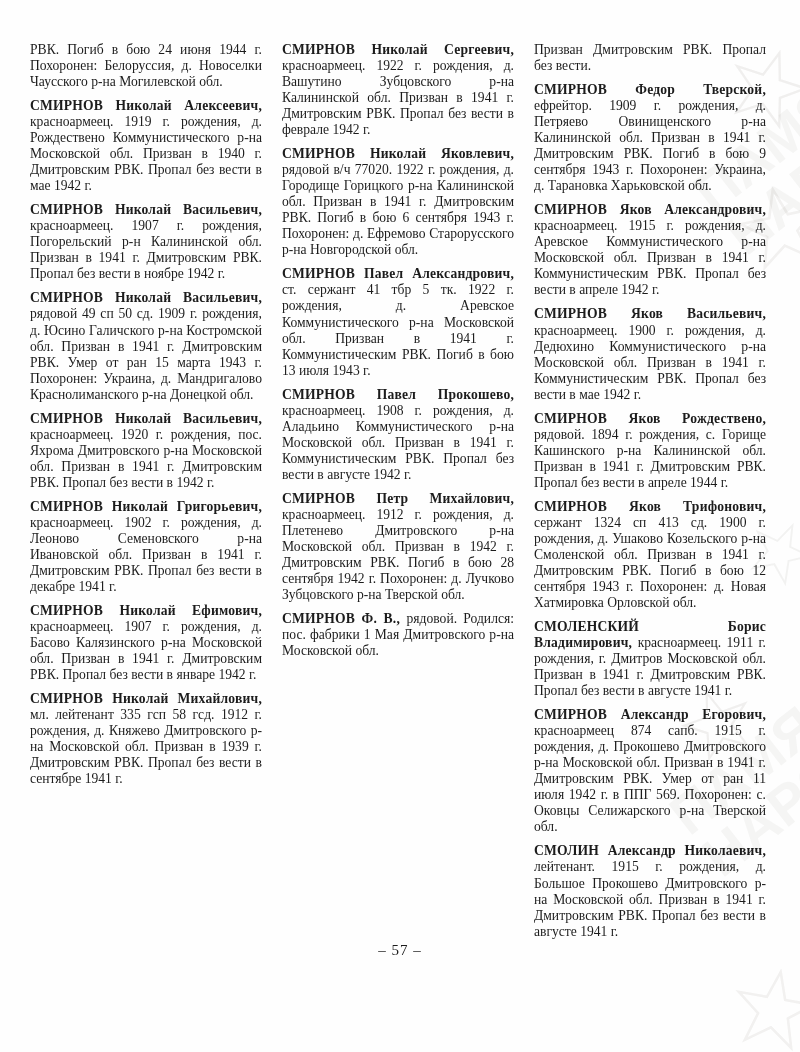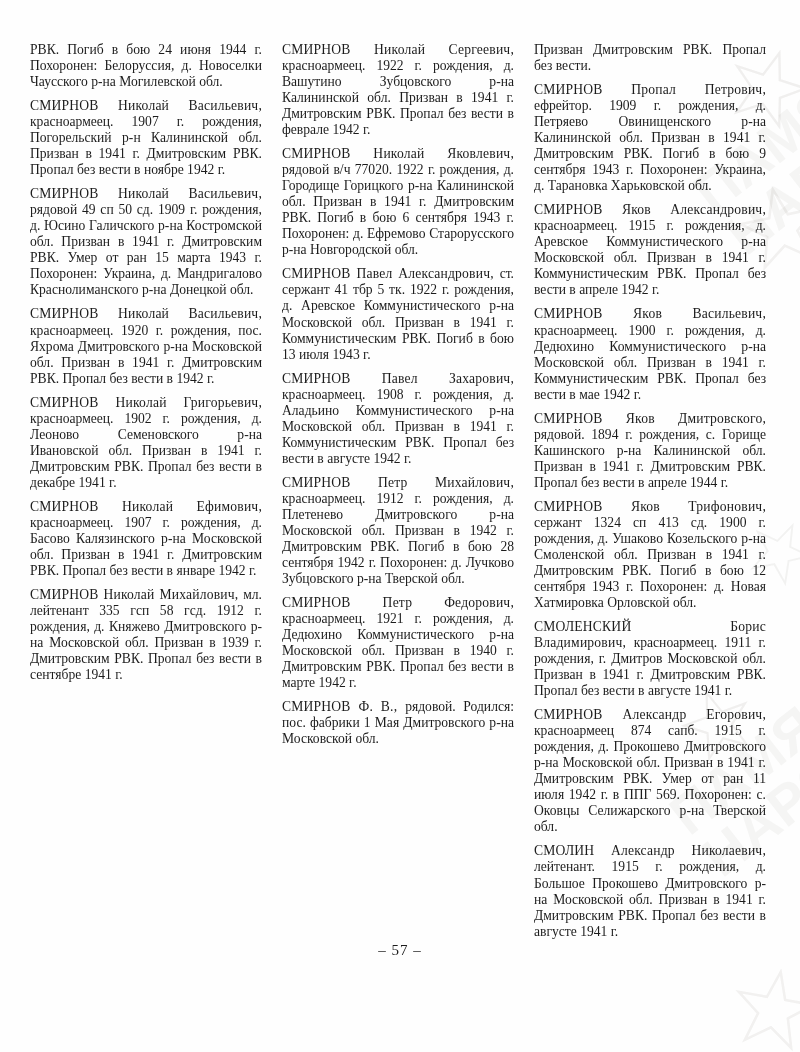--- a/index.html
+++ b/index.html
@@ -28,21 +28,21 @@
     min-width: 0;
   }
   p.entry {
     margin: 0 0 8px 0;
     font-size: 13.6px;
     line-height: 1.18;
     text-align: justify;
     text-justify: inter-word;
   }
   p.entry b.entry-name {
-    font-weight: normal;
+    font-weight: bold;
     letter-spacing: 0.2px;
   }
   .page-number {
     position: absolute;
     left: 0;
     top: 942px;
     width: 100%;
     text-align: center;
     font-size: 15px;
     letter-spacing: 1px;
@@ -110,42 +110,42 @@
       <svg width="84" height="84" viewBox="0 0 100 100" style="transform: rotate(10deg);">
         <polygon points="50,4 61,36 95,36 68,57 78,91 50,71 22,91 32,57 5,36 39,36" fill="none" stroke="rgba(95,85,75,0.09)" stroke-width="3"></polygon>
       </svg>
     </span>
   </div>
 
   <div class="content-layer">
     <div class="columns">
       <div class="column">
           <p class="entry">РВК. Погиб в бою 24 июня 1944 г. Похоронен: Белоруссия, д. Новоселки Чаусского р-на Могилевской обл.</p>
+          <p class="entry"><b class="entry-name">СМИРНОВ Николай Алексеевич, </b>красноармеец. 1919 г. рождения, д. Рождествено Коммунистического р-на Московской обл. Призван в 1940 г. Дмитровским РВК. Пропал без вести в мае 1942 г.</p>
           <p class="entry"><b class="entry-name">СМИРНОВ Николай Васильевич, </b>красноармеец. 1907 г. рождения, Погорельский р-н Калининской обл. Призван в 1941 г. Дмитровским РВК. Пропал без вести в ноябре 1942 г.</p>
           <p class="entry"><b class="entry-name">СМИРНОВ Николай Васильевич, </b>рядовой 49 сп 50 сд. 1909 г. рождения, д. Юсино Галичского р-на Костромской обл. Призван в 1941 г. Дмитровским РВК. Умер от ран 15 марта 1943 г. Похоронен: Украина, д. Мандригалово Краснолиманского р-на Донецкой обл.</p>
           <p class="entry"><b class="entry-name">СМИРНОВ Николай Васильевич, </b>красноармеец. 1920 г. рождения, пос. Яхрома Дмитровского р-на Московской обл. Призван в 1941 г. Дмитровским РВК. Пропал без вести в 1942 г.</p>
           <p class="entry"><b class="entry-name">СМИРНОВ Николай Григорьевич, </b>красноармеец. 1902 г. рождения, д. Леоново Семеновского р-на Ивановской обл. Призван в 1941 г. Дмитровским РВК. Пропал без вести в декабре 1941 г.</p>
           <p class="entry"><b class="entry-name">СМИРНОВ Николай Ефимович, </b>красноармеец. 1907 г. рождения, д. Басово Калязинского р-на Московской обл. Призван в 1941 г. Дмитровским РВК. Пропал без вести в январе 1942 г.</p>
           <p class="entry"><b class="entry-name">СМИРНОВ Николай Михайлович, </b>мл. лейтенант 335 гсп 58 гсд. 1912 г. рождения, д. Княжево Дмитровского р-на Московской обл. Призван в 1939 г. Дмитровским РВК. Пропал без вести в сентябре 1941 г.</p>
         </div>
       <div class="column">
           <p class="entry"><b class="entry-name">СМИРНОВ Николай Сергеевич, </b>красноармеец. 1922 г. рождения, д. Вашутино Зубцовского р-на Калининской обл. Призван в 1941 г. Дмитровским РВК. Пропал без вести в феврале 1942 г.</p>
           <p class="entry"><b class="entry-name">СМИРНОВ Николай Яковлевич, </b>рядовой в/ч 77020. 1922 г. рождения, д. Городище Горицкого р-на Калининской обл. Призван в 1941 г. Дмитровским РВК. Погиб в бою 6 сентября 1943 г. Похоронен: д. Ефремово Старорусского р-на Новгородской обл.</p>
           <p class="entry"><b class="entry-name">СМИРНОВ Павел Александрович, </b>ст. сержант 41 тбр 5 тк. 1922 г. рождения, д. Аревское Коммунистического р-на Московской обл. Призван в 1941 г. Коммунистическим РВК. Погиб в бою 13 июля 1943 г.</p>
-          <p class="entry"><b class="entry-name">СМИРНОВ Павел Захарович, </b>красноармеец. 1908 г. рождения, д. Аладьино Коммунистического р-на Московской обл. Призван в 1941 г. Коммунистическим РВК. Пропал без вести в августе 1942 г.</p>
+          <p class="entry"><b class="entry-name">СМИРНОВ Павел Прокошево, </b>красноармеец. 1908 г. рождения, д. Аладьино Коммунистического р-на Московской обл. Призван в 1941 г. Коммунистическим РВК. Пропал без вести в августе 1942 г.</p>
           <p class="entry"><b class="entry-name">СМИРНОВ Петр Михайлович, </b>красноармеец. 1912 г. рождения, д. Плетенево Дмитровского р-на Московской обл. Призван в 1942 г. Дмитровским РВК. Погиб в бою 28 сентября 1942 г. Похоронен: д. Лучково Зубцовского р-на Тверской обл.</p>
-          <p class="entry"><b class="entry-name">СМИРНОВ Петр Федорович, </b>красноармеец. 1921 г. рождения, д. Дедюхино Коммунистического р-на Московской обл. Призван в 1940 г. Дмитровским РВК. Пропал без вести в марте 1942 г.</p>
           <p class="entry"><b class="entry-name">СМИРНОВ Ф. В., </b>рядовой. Родился: пос. фабрики 1 Мая Дмитровского р-на Московской обл.</p>
         </div>
       <div class="column">
           <p class="entry">Призван Дмитровским РВК. Пропал без вести.</p>
-          <p class="entry"><b class="entry-name">СМИРНОВ Пропал Петрович, </b>ефрейтор. 1909 г. рождения, д. Петряево Овинищенского р-на Калининской обл. Призван в 1941 г. Дмитровским РВК. Погиб в бою 9 сентября 1943 г. Похоронен: Украина, д. Тарановка Харьковской обл.</p>
+          <p class="entry"><b class="entry-name">СМИРНОВ Федор Тверской, </b>ефрейтор. 1909 г. рождения, д. Петряево Овинищенского р-на Калининской обл. Призван в 1941 г. Дмитровским РВК. Погиб в бою 9 сентября 1943 г. Похоронен: Украина, д. Тарановка Харьковской обл.</p>
           <p class="entry"><b class="entry-name">СМИРНОВ Яков Александрович, </b>красноармеец. 1915 г. рождения, д. Аревское Коммунистического р-на Московской обл. Призван в 1941 г. Коммунистическим РВК. Пропал без вести в апреле 1942 г.</p>
           <p class="entry"><b class="entry-name">СМИРНОВ Яков Васильевич, </b>красноармеец. 1900 г. рождения, д. Дедюхино Коммунистического р-на Московской обл. Призван в 1941 г. Коммунистическим РВК. Пропал без вести в мае 1942 г.</p>
-          <p class="entry"><b class="entry-name">СМИРНОВ Яков Дмитровского, </b>рядовой. 1894 г. рождения, с. Горище Кашинского р-на Калининской обл. Призван в 1941 г. Дмитровским РВК. Пропал без вести в апреле 1944 г.</p>
+          <p class="entry"><b class="entry-name">СМИРНОВ Яков Рождествено, </b>рядовой. 1894 г. рождения, с. Горище Кашинского р-на Калининской обл. Призван в 1941 г. Дмитровским РВК. Пропал без вести в апреле 1944 г.</p>
           <p class="entry"><b class="entry-name">СМИРНОВ Яков Трифонович, </b>сержант 1324 сп 413 сд. 1900 г. рождения, д. Ушаково Козельского р-на Смоленской обл. Призван в 1941 г. Дмитровским РВК. Погиб в бою 12 сентября 1943 г. Похоронен: д. Новая Хатмировка Орловской обл.</p>
           <p class="entry"><b class="entry-name">СМОЛЕНСКИЙ Борис Владимирович, </b>красноармеец. 1911 г. рождения, г. Дмитров Московской обл. Призван в 1941 г. Дмитровским РВК. Пропал без вести в августе 1941 г.</p>
           <p class="entry"><b class="entry-name">СМИРНОВ Александр Егорович, </b>красноармеец 874 сапб. 1915 г. рождения, д. Прокошево Дмитровского р-на Московской обл. Призван в 1941 г. Дмитровским РВК. Умер от ран 11 июля 1942 г. в ППГ 569. Похоронен: с. Оковцы Селижарского р-на Тверской обл.</p>
           <p class="entry"><b class="entry-name">СМОЛИН Александр Николаевич, </b>лейтенант. 1915 г. рождения, д. Большое Прокошево Дмитровского р-на Московской обл. Призван в 1941 г. Дмитровским РВК. Пропал без вести в августе 1941 г.</p>
         </div>
     </div>
     <div class="page-number">– 57 –</div>
   </div>
 
 </div>

